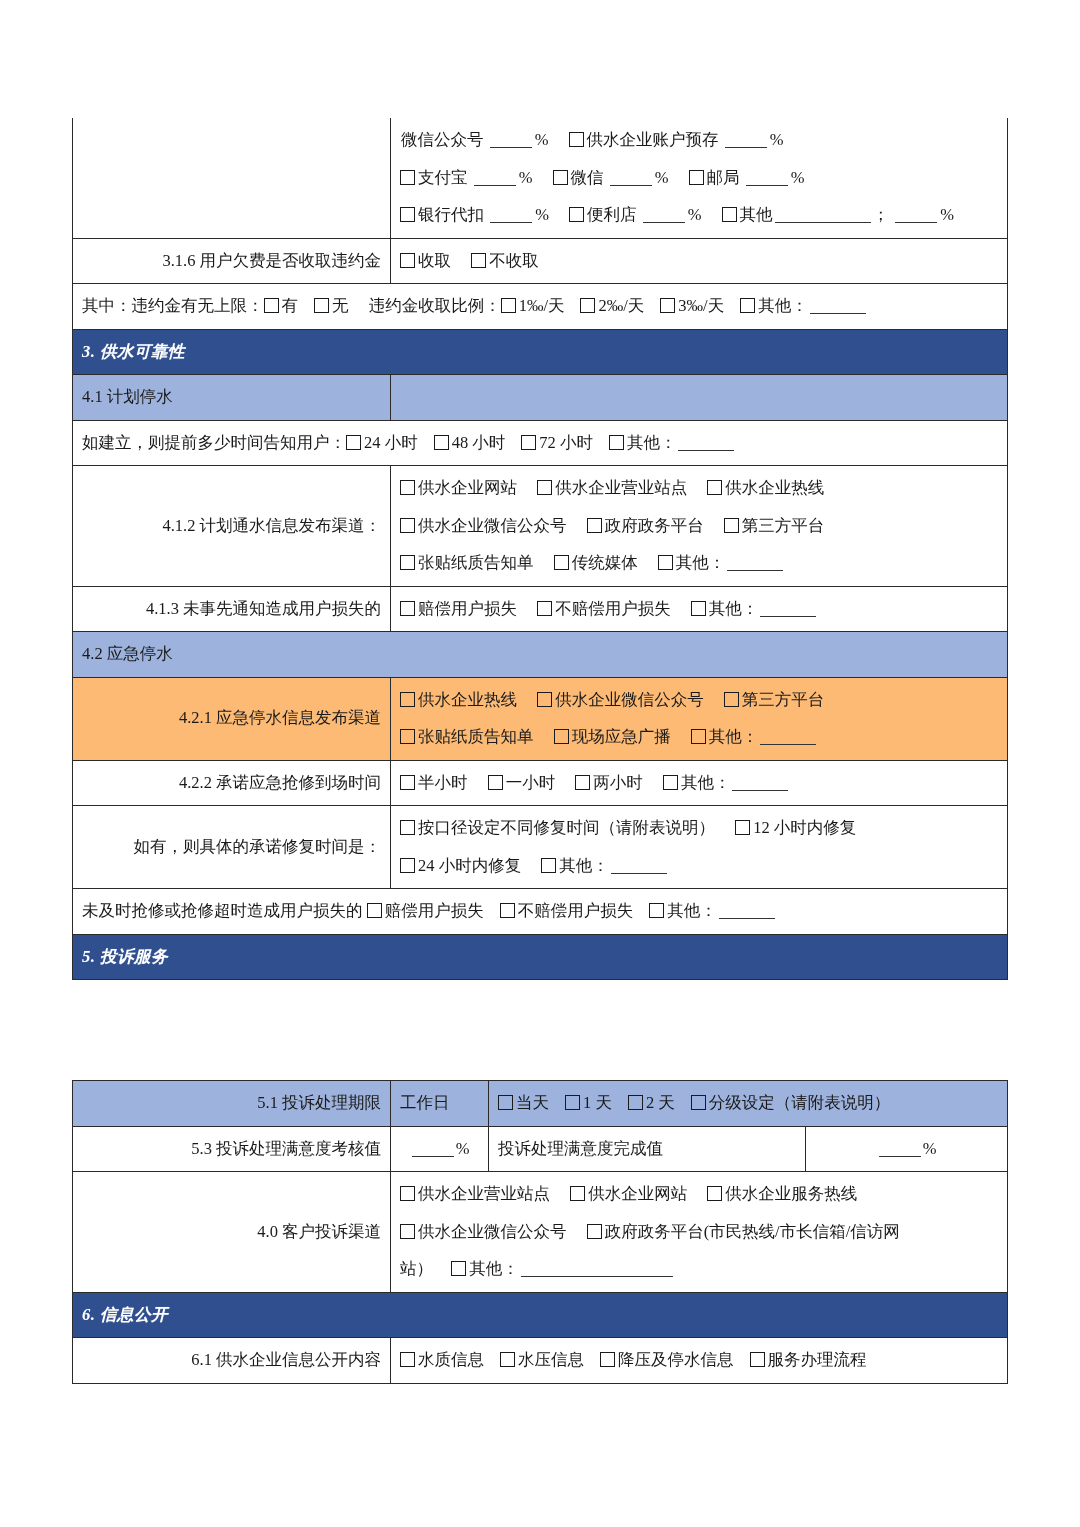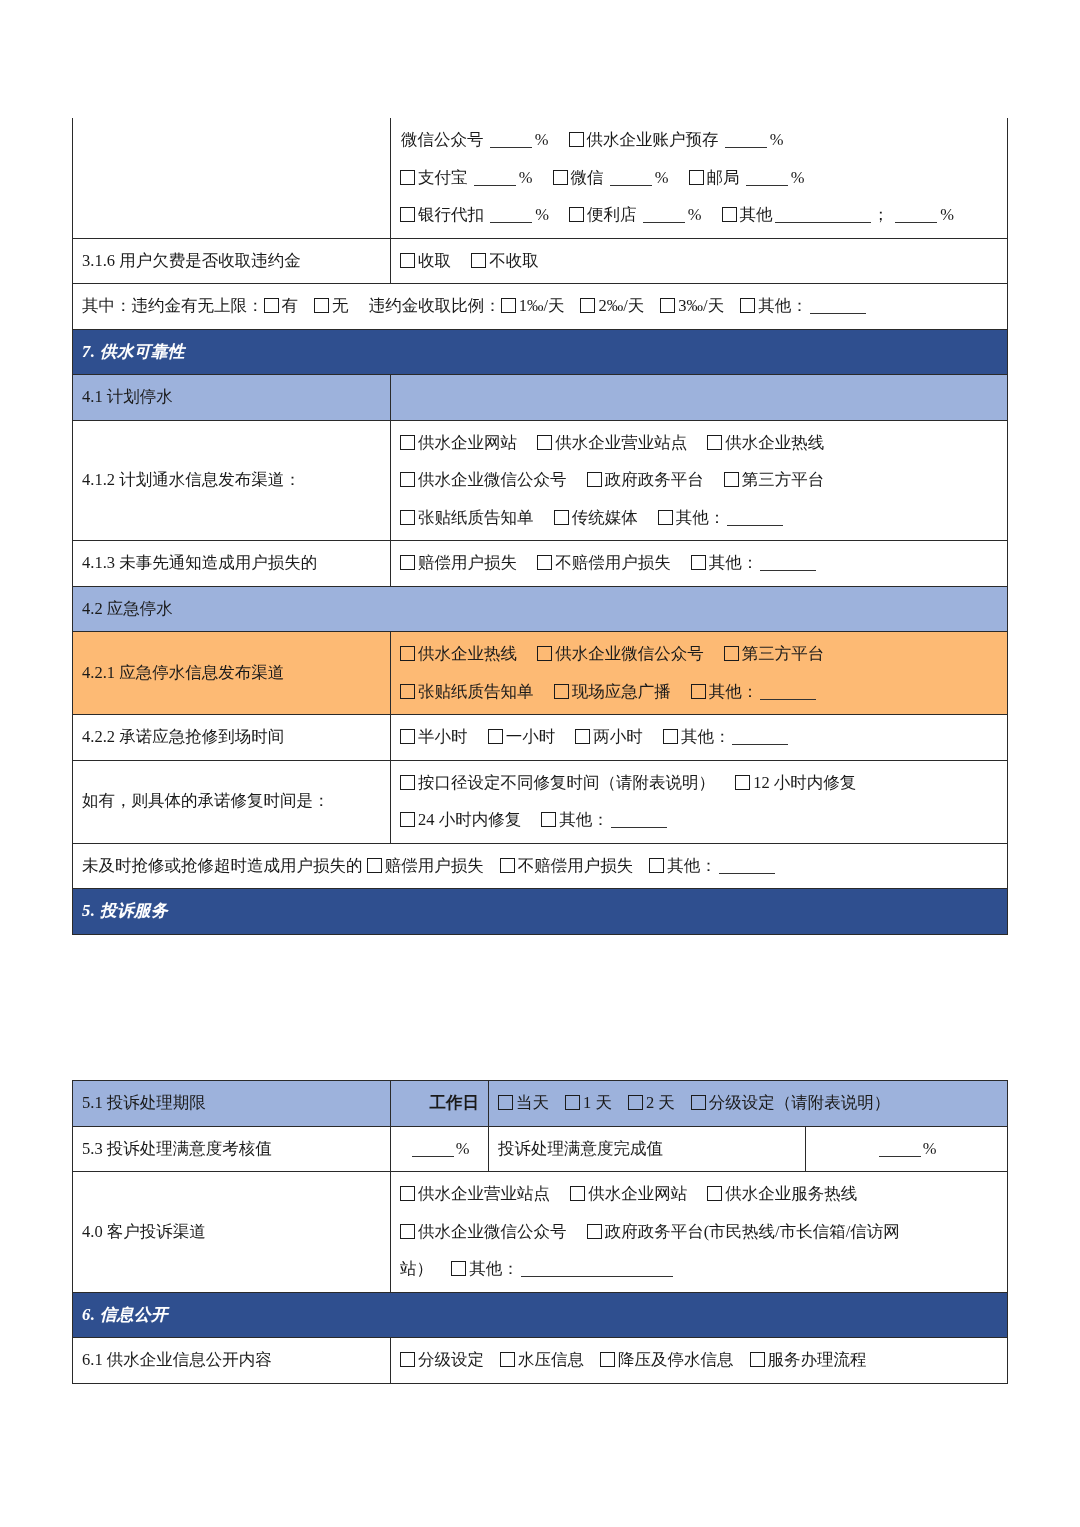--- a/index.html
+++ b/index.html
@@ -21,42 +21,42 @@
   }
   table.form td{
     border:1px solid #2a2a2a;
     padding:7px 9px;
     vertical-align:middle;
     line-height:1.85;
     font-size:16.5px;
   }
   
   tr.cont > td{border-top:none;}
-  .lbl{white-space:nowrap;}
+  .lbl{white-space:nowrap;text-align:right;}
   .lcol{width:318px;}
   
   td.section{
     background:#2F4F8F;
     color:#ffffff;
     font-weight:bold;
     font-style:italic;
     font-size:19px;
     letter-spacing:.5px;
     padding:8px 12px;
     border-color:#2F4F8F;
     text-shadow:0 0 1px rgba(255,255,255,.25);
   }
   td.sub{
     background:#9DB2DC;
     padding:10px 12px;
     border-color:#5f7cb8;
   }
   td.subblank{background:#9DB2DC;border-color:#5f7cb8;}
   td.hl{background:#fdba74;border-color:#6d86bd;}
-  td.sub2{background:#9DB2DC;border-color:#5f7cb8;text-align:right;font-weight:bold;}
+  td.sub2{background:#9DB2DC;border-color:#5f7cb8;text-align:left;}
   
   .cb{
     display:inline-block;
     width:15px;height:15px;
     border:1.6px solid #1b1b1b;
     background:transparent;
     vertical-align:-2px;
     margin-right:2px;
     box-sizing:border-box;
   }
@@ -117,28 +117,35 @@
   <tr>
     <td colspan="2">
       <span class="nowrapline">
         <span>其中：违约金有无上限：</span><span class="opt"><span class="cb"></span><span class="t">有</span></span><span class="opt"><span class="cb"></span><span class="t">无</span></span>
         <span>违约金收取比例：</span><span class="opt"><span class="cb"></span><span class="t">1‰/天</span></span><span class="opt"><span class="cb"></span><span class="t">2‰/天</span></span><span class="opt"><span class="cb"></span><span class="t">3‰/天</span></span><span class="opt"><span class="cb"></span><span class="t">其他：</span><span class="bl md"></span></span>
       </span>
     </td>
   </tr>
 
   <tr>
-    <td class="section" colspan="2">7. 供水可靠性</td>
+    <td class="section" colspan="2">3. 供水可靠性</td>
   </tr>
   <tr>
     <td class="sub">4.1 计划停水</td>
     <td class="subblank"></td>
   </tr>
 
 
+  <tr>
+    <td colspan="2">
+      <span class="nowrapline">
+        <span>如建立，则提前多少时间告知用户：</span><span class="opt"><span class="cb"></span><span class="t">24 小时</span></span><span class="opt"><span class="cb"></span><span class="t">48 小时</span></span><span class="opt"><span class="cb"></span><span class="t">72 小时</span></span><span class="opt"><span class="cb"></span><span class="t">其他：</span><span class="bl md"></span></span>
+      </span>
+    </td>
+  </tr>
 
   <tr>
     <td class="lbl">4.1.2 计划通水信息发布渠道：</td>
     <td>
       <span class="line">
         <span class="opt"><span class="cb"></span><span class="t">供水企业网站</span></span>
         <span class="opt"><span class="cb"></span><span class="t">供水企业营业站点</span></span>
         <span class="opt"><span class="cb"></span><span class="t">供水企业热线</span></span>
       </span>
       <span class="line">
@@ -270,19 +277,19 @@
   </tr>
 
   <tr>
     <td class="section" colspan="4">6. 信息公开</td>
   </tr>
 
   <tr>
     <td class="lbl">6.1 供水企业信息公开内容</td>
     <td colspan="3">
       <span class="nowrapline">
-        <span class="opt"><span class="cb"></span><span class="t">分级设定</span></span><span class="opt"><span class="cb"></span><span class="t">水压信息</span></span><span class="opt"><span class="cb"></span><span class="t">降压及停水信息</span></span><span class="opt"><span class="cb"></span><span class="t">服务办理流程</span></span>
+        <span class="opt"><span class="cb"></span><span class="t">水质信息</span></span><span class="opt"><span class="cb"></span><span class="t">水压信息</span></span><span class="opt"><span class="cb"></span><span class="t">降压及停水信息</span></span><span class="opt"><span class="cb"></span><span class="t">服务办理流程</span></span>
       </span>
     </td>
   </tr>
 </tbody>
     </table>
 </div>
 
 </body></html>

